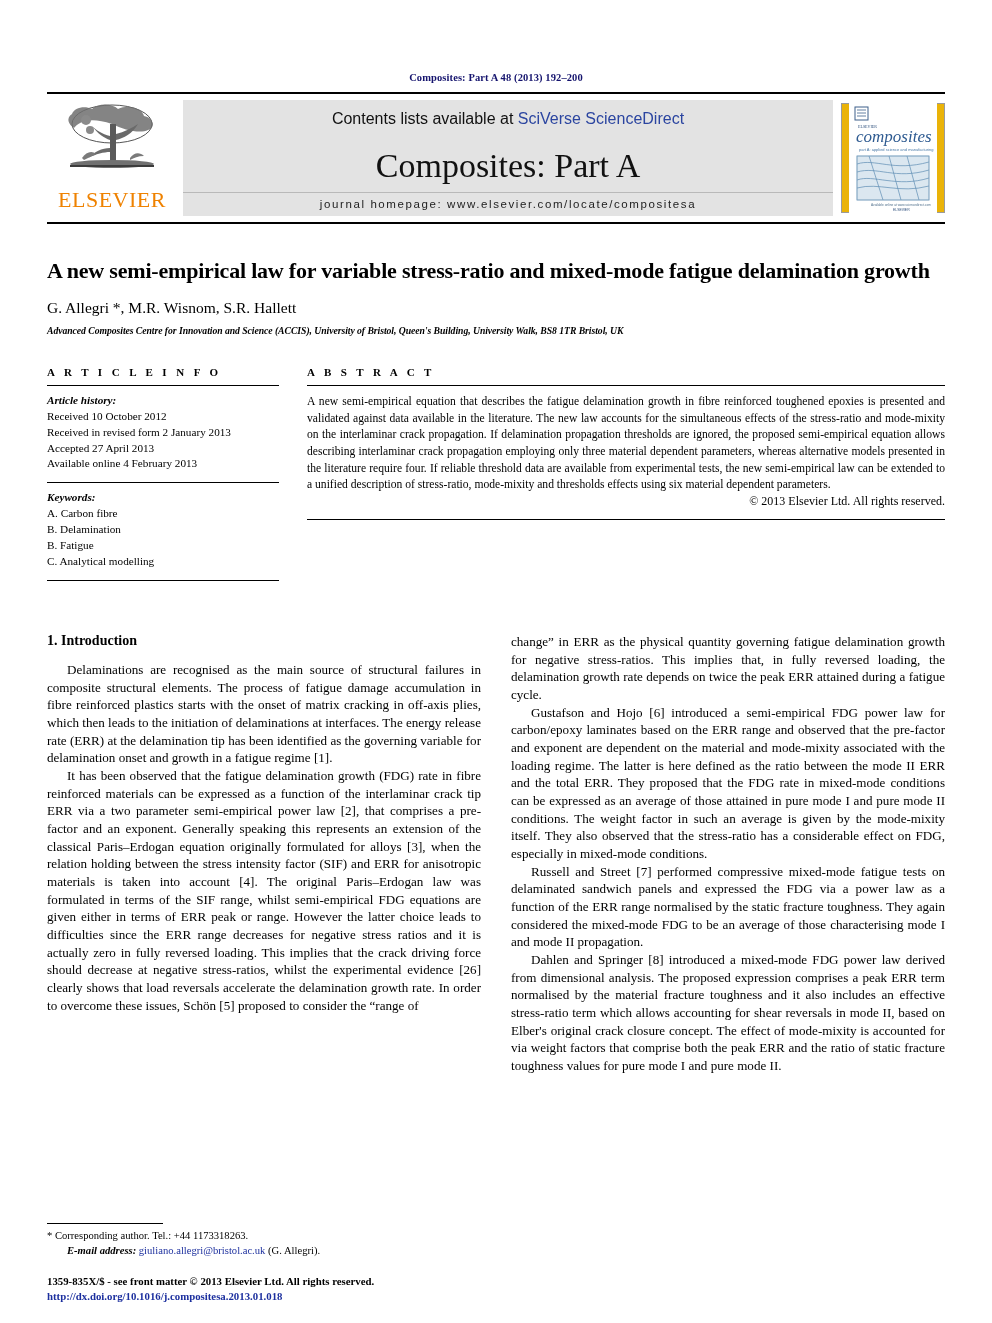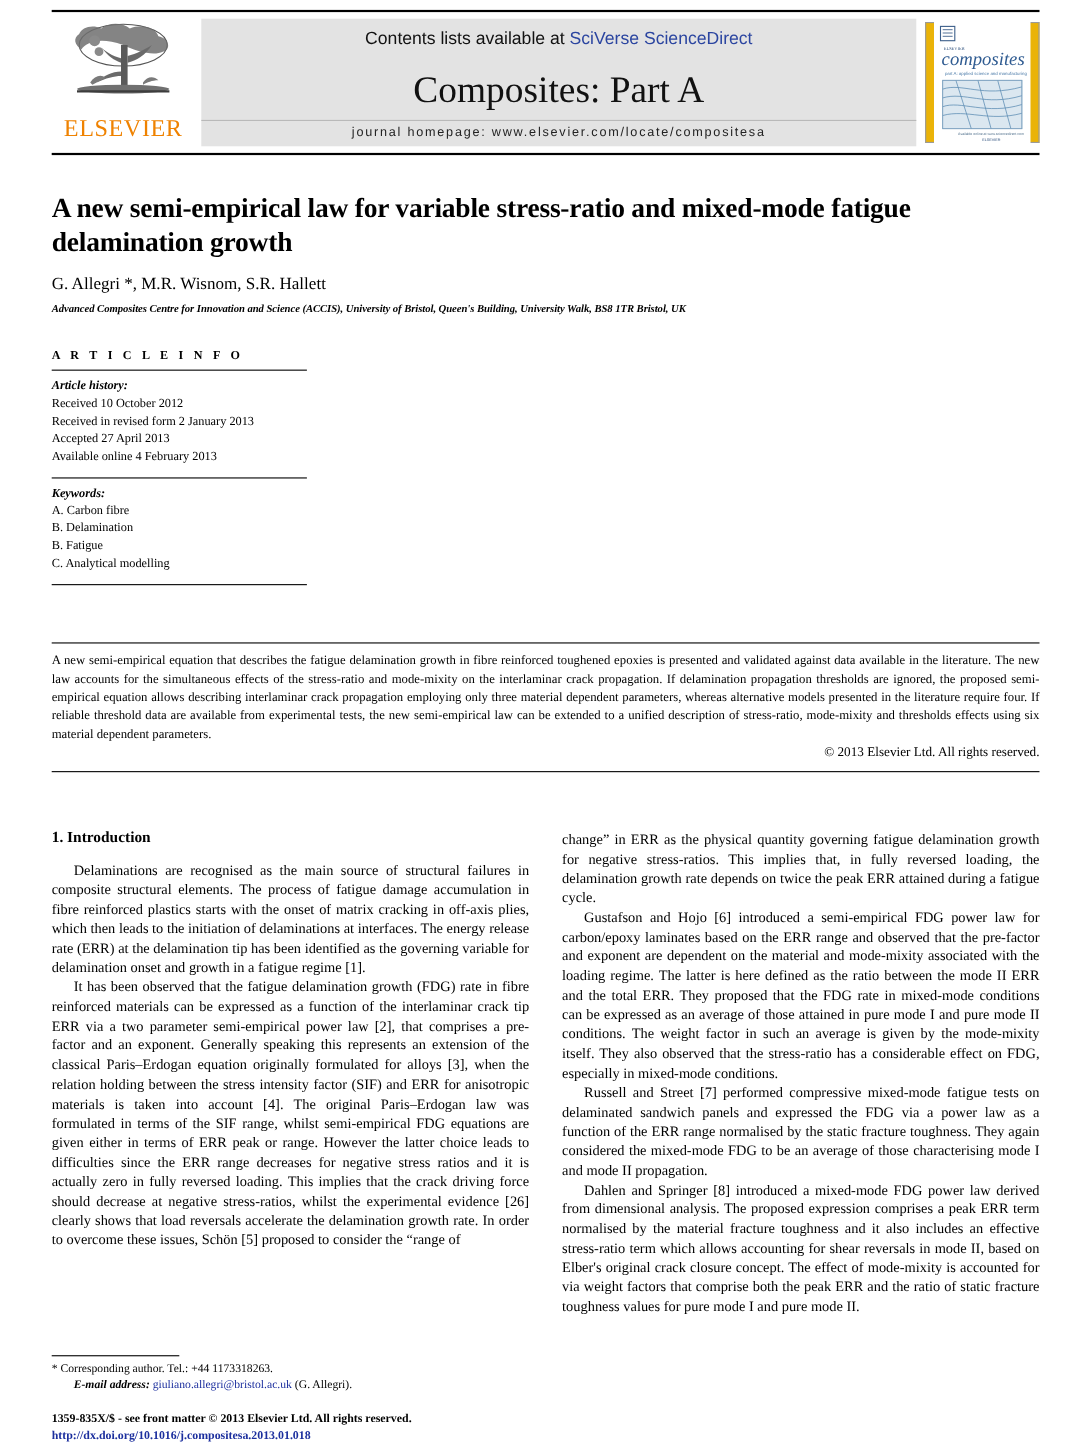--- a/index.html
+++ b/index.html
@@ -107,21 +107,21 @@
     background: #eab308;
     box-sizing: border-box;
     display: flex;
     align-items: center;
     justify-content: center;
   }
 
   
   .title-block { margin-top: 34px; }
   .article-title {
-    font-size: 25px;
+    font-size: 22px;
     font-weight: bold;
     line-height: 1.22;
     letter-spacing: -0.2px;
     margin: 0;
   }
   .authors {
     font-size: 15.5px;
     margin-top: 14px;
   }
   .affiliation {
@@ -130,21 +130,20 @@
     font-weight: bold;
     margin-top: 8px;
     letter-spacing: -0.05px;
   }
 
   
   .info-abstract {
     margin-top: 30px;
     display: flex;
     gap: 28px;
-    flex-direction: column;
   }
   .col-info { width: 232px; flex: 0 0 232px; }
   .col-abstract { flex: 1 1 auto; }
 
   .sec-label {
     font-family: "Liberation Serif", serif;
     font-size: 11px;
     font-weight: bold;
     letter-spacing: 3.4px;
   }
@@ -232,20 +231,21 @@
     line-height: 1.45;
     font-weight: bold;
   }
   .imprint .doi { color: #1c2f9e; font-weight: bold; }
 </style>
 </head>
 <body>
 
 <div class="page">
 
+  <div class="running-head">Composites: Part A 48 (2013) 192–200</div>
 
   <div class="masthead">
 
     <div class="elsevier-logo">
       <svg class="tree-svg" width="104" height="88" viewBox="0 0 104 88">
         <g fill="#4a4a4a">
           <ellipse cx="52" cy="24" rx="40" ry="19" fill="none" stroke="#555" stroke-width="1"></ellipse>
           <path d="M52 24 C30 16 18 22 14 28 C8 24 6 18 12 14 C14 8 24 5 32 9 C38 3 52 3 58 9 C68 4 82 8 84 16 C94 18 96 28 88 30 C80 34 64 30 52 24 Z" fill="#6e6e6e" opacity="0.85"></path>
           <path d="M50 24 L50 62 L56 62 L56 24 Z" fill="#5a5a5a"></path>
           <path d="M50 36 C42 34 36 30 32 26 C38 34 44 38 50 40 Z" fill="#6a6a6a"></path>
@@ -320,20 +320,21 @@
         <div>A. Carbon fibre</div>
         <div>B. Delamination</div>
         <div>B. Fatigue</div>
         <div>C. Analytical modelling</div>
       </div>
 
       <div class="info-rule-bottom"></div>
     </div>
 
     <div class="col-abstract">
+      <div class="sec-label">A B S T R A C T</div>
       <div class="rule-strong"></div>
       <div class="abstract-body">A new semi-empirical equation that describes the fatigue delamination growth in fibre reinforced toughened epoxies is presented and validated against data available in the literature. The new law accounts for the simultaneous effects of the stress-ratio and mode-mixity on the interlaminar crack propagation. If delamination propagation thresholds are ignored, the proposed semi-empirical equation allows describing interlaminar crack propagation employing only three material dependent parameters, whereas alternative models presented in the literature require four. If reliable threshold data are available from experimental tests, the new semi-empirical law can be extended to a unified description of stress-ratio, mode-mixity and thresholds effects using six material dependent parameters.</div>
       <div class="copyright">© 2013 Elsevier Ltd. All rights reserved.</div>
       <div class="abs-rule-bottom"></div>
     </div>
   </div>
 
   <div class="body-cols">
     <div class="body-col">
       <h2 class="sec-heading">1. Introduction</h2>

